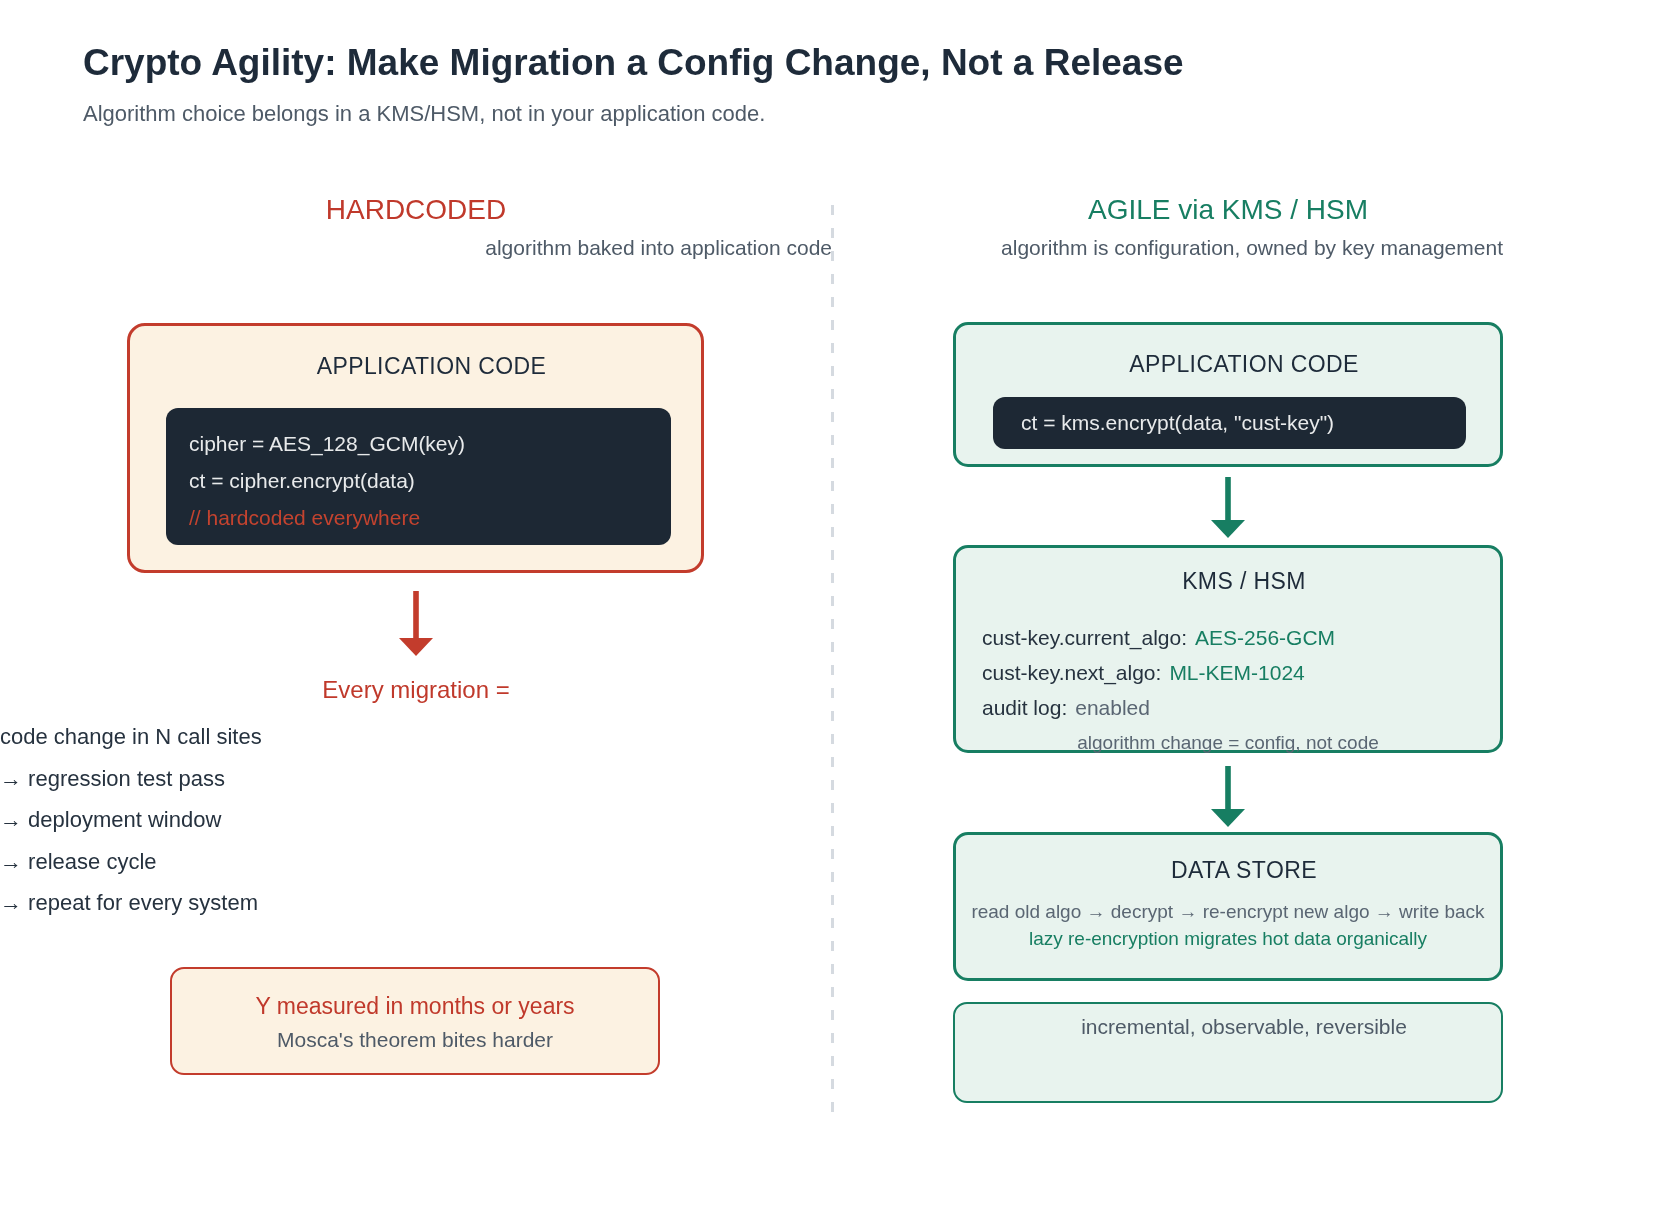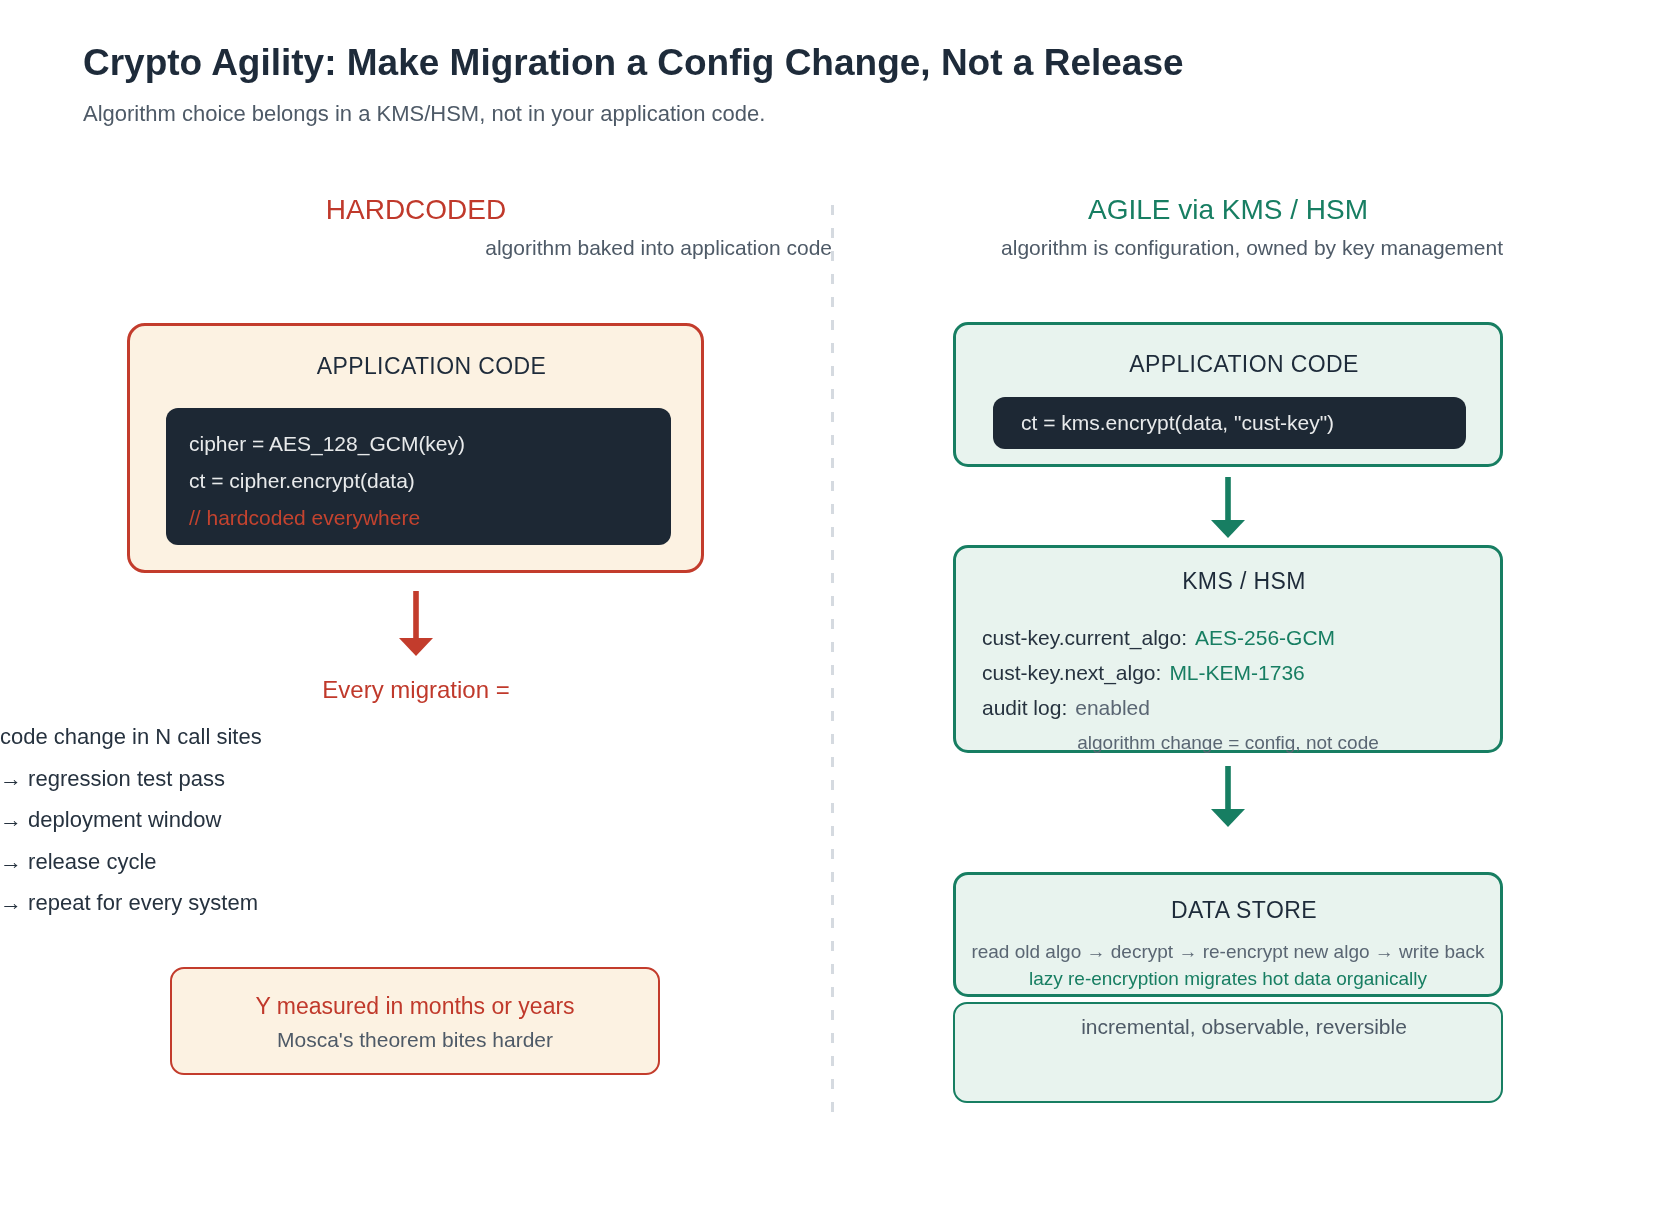--- a/index.html
+++ b/index.html
@@ -96,21 +96,21 @@
   .kms-row { display: flex; justify-content: flex-start; height: 35px; align-items: center; gap: 8px; }
   .kms-label { font-size: 21px; color: #26323F; }
   .kms-value { font-size: 21px; }
   .kms-value.teal { color: #177E62; }
   .kms-value.slate { color: #5A6673; }
   .kms-caption {
     position: absolute; top: 184px; width: 100%; text-align: center;
     font-size: 19px; color: #5A6673;
   }
 
-  .ds-box { left: 0; top: 872px; width: 550px; height: 125px; }
+  .ds-box { left: 0; top: 832px; width: 550px; height: 149px; }
   .ds-box .box-title { padding-top: 22px; }
   .ds-line1 { text-align: center; margin-top: 17px; font-size: 19px; color: #5A6673; white-space: nowrap; }
   .ds-line2 { text-align: center; margin-top: 5px; font-size: 19px; color: #177E62; }
 
   .outcome-right { left: 0; top: 1002px; width: 550px; height: 101px; }
   .outcome-right .outcome-line1 { padding-top: 18px; }
   .outcome-right .outcome-line2 { margin-top: 11px; padding-left: 32px; }
 </style>
 </head>
 <body>
@@ -177,21 +177,21 @@
 
     <div class="box mint-box kms-box">
       <div class="box-title">KMS / HSM</div>
       <div class="kms-rows">
         <div class="kms-row">
           <span class="kms-label">cust-key.current_algo:</span>
           <span class="kms-value teal">AES-256-GCM</span>
         </div>
         <div class="kms-row">
           <span class="kms-label">cust-key.next_algo:</span>
-          <span class="kms-value teal">ML-KEM-1736</span>
+          <span class="kms-value teal">ML-KEM-1024</span>
         </div>
         <div class="kms-row">
           <span class="kms-label">audit log:</span>
           <span class="kms-value slate">enabled</span>
         </div>
       </div>
       <div class="kms-caption">algorithm change = config, not code</div>
     </div>
 
     <svg class="arrow arrow-teal arrow-r2" width="40" height="62" viewBox="0 0 40 62">

